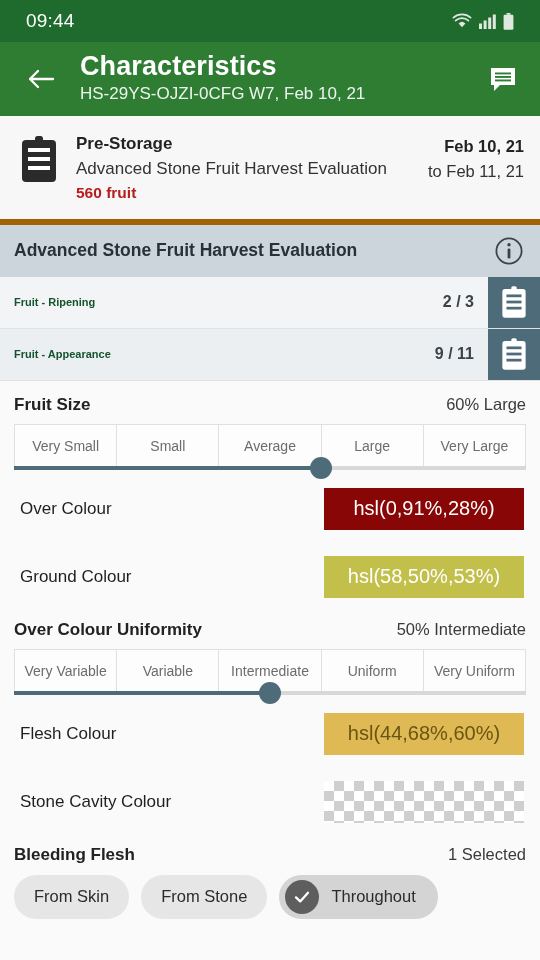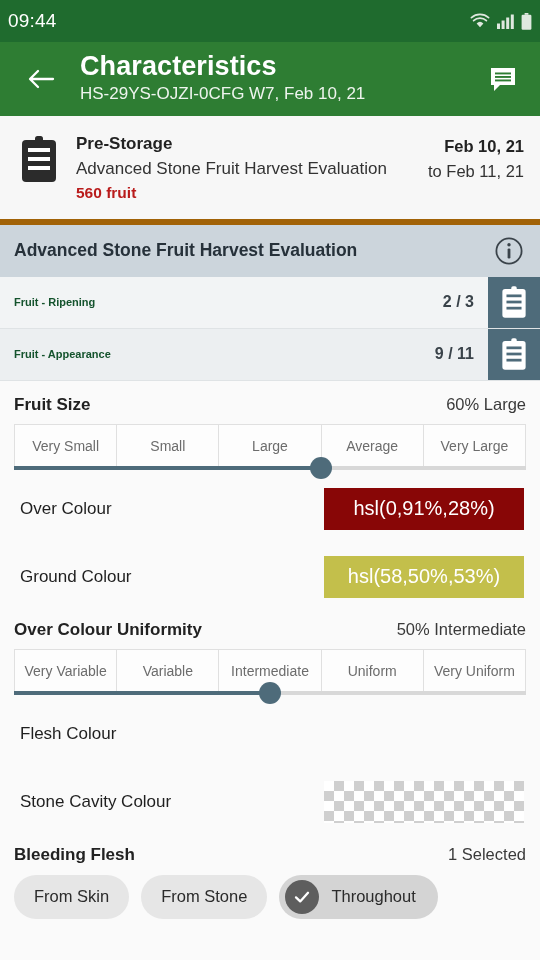--- a/index.html
+++ b/index.html
@@ -21,21 +21,21 @@
     display: flex;
     flex-direction: column;
   }
 
   
   .statusbar {
     height: 42px;
     background: #1f6b2e;
     display: flex;
     align-items: center;
-    padding: 0 8px;
+    padding: 0 26px;
     flex: 0 0 auto;
   }
   .status-time {
     color: #ffffff;
     font-size: 19px;
     letter-spacing: 0.2px;
   }
   .status-icons {
     margin-left: auto;
     display: flex;
@@ -491,22 +491,22 @@
 
     <div class="field">
       <div class="field-head">
         <div class="field-label">Fruit Size</div>
         <div class="field-value">60% Large</div>
       </div>
       <div class="slider-wrap">
         <div class="seg-row">
           <div class="seg">Very Small</div>
           <div class="seg">Small</div>
+          <div class="seg">Average</div>
           <div class="seg">Large</div>
-          <div class="seg">Average</div>
           <div class="seg">Very Large</div>
         </div>
         <div class="track">
           <div class="track-fill" style="width: 60%;"></div>
           <div class="thumb" style="left: 60%;"></div>
         </div>
       </div>
     </div>
 
     <div class="colour-row">
@@ -534,20 +534,21 @@
         </div>
         <div class="track">
           <div class="track-fill" style="width: 50%;"></div>
           <div class="thumb" style="left: 50%;"></div>
         </div>
       </div>
     </div>
 
     <div class="colour-row">
       <div class="colour-label">Flesh Colour</div>
+      <div class="swatch" style="background-color: rgb(222, 185, 84); color: rgb(107, 85, 18);">hsl(44,68%,60%)</div>
     </div>
 
     <div class="colour-row">
       <div class="colour-label">Stone Cavity Colour</div>
       <div class="swatch empty"></div>
     </div>
 
     <div class="field">
       <div class="field-head">
         <div class="field-label">Bleeding Flesh</div>

